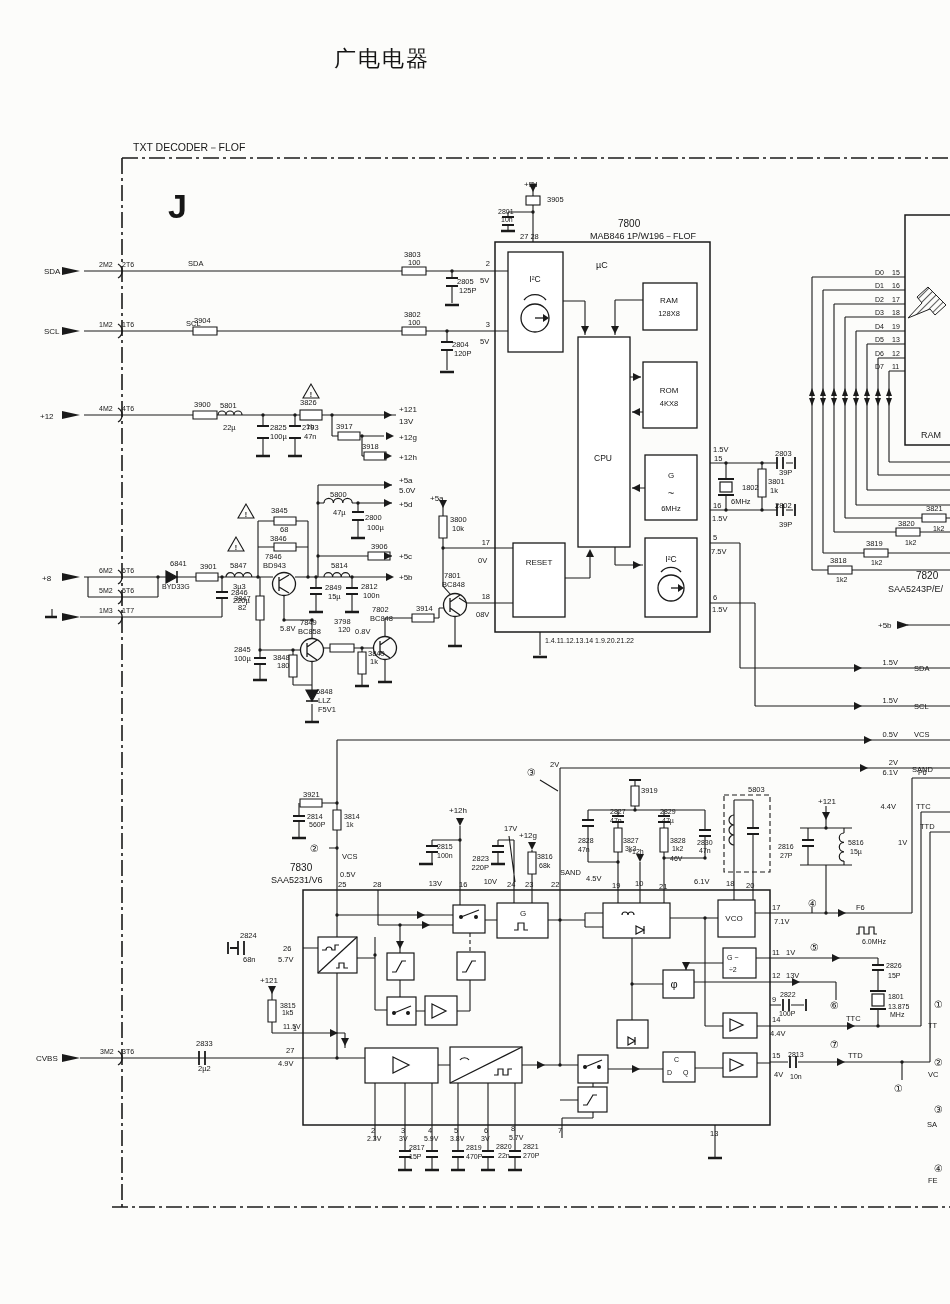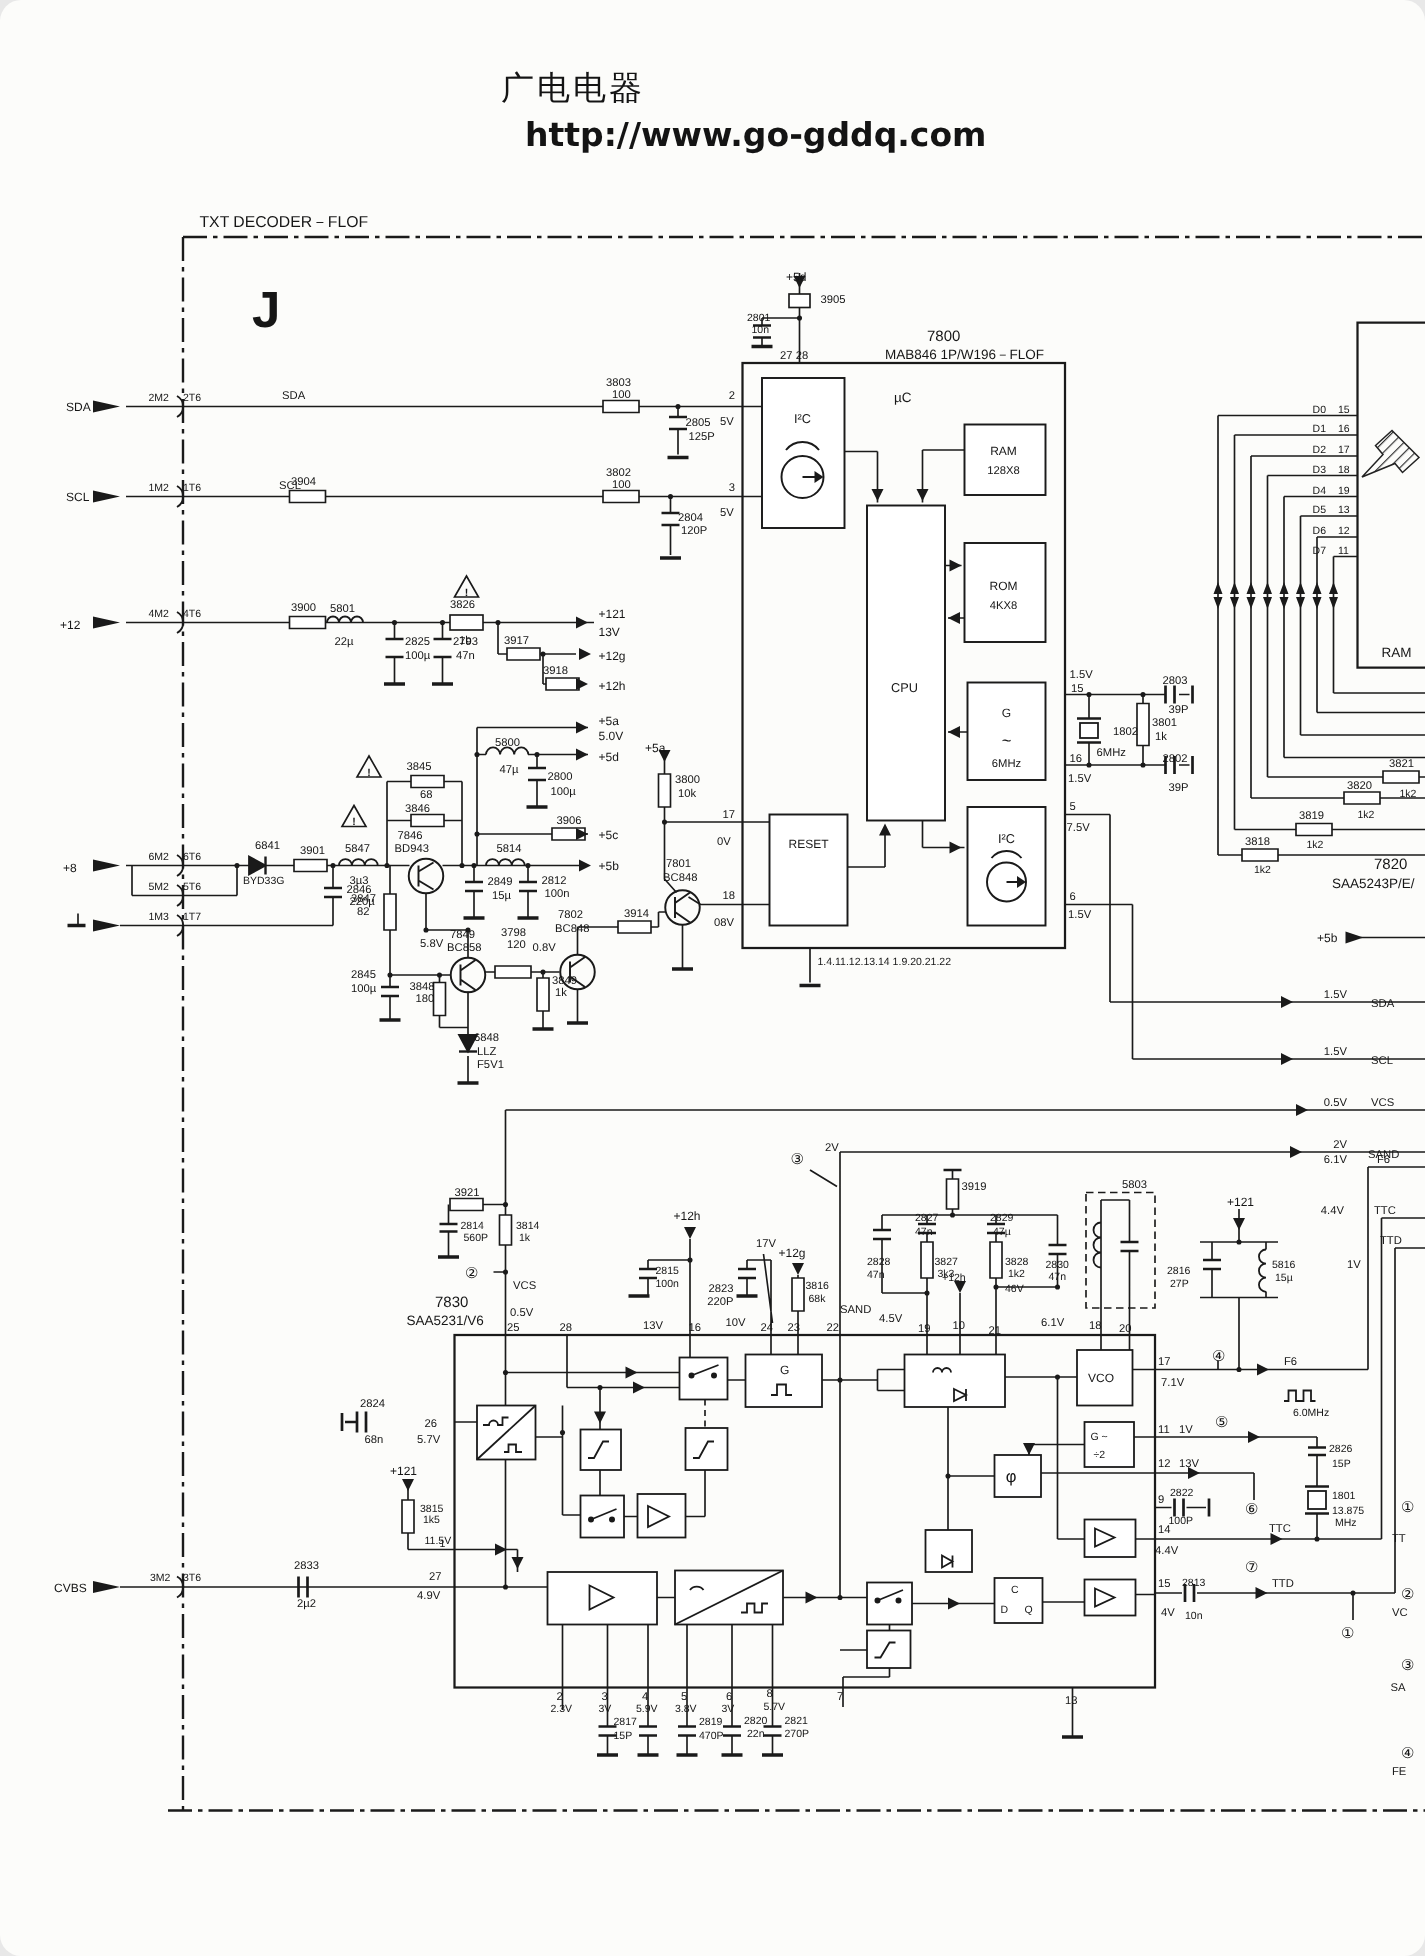--- a/index.html
+++ b/index.html
@@ -1,30 +1,29 @@
 <!DOCTYPE html>
 <html><head>
 <meta charset="utf-8">
 <style>
   html,body{margin:0;padding:0;background:#e8e8e8;}
   .canvas{position:relative;width:950px;height:1304px;background:#fcfcfa;overflow:hidden;
-          font-family:"Liberation Sans","DejaVu Sans",sans-serif;color:#141414;border-radius:14px;}
+          font-family:"Liberation Sans","DejaVu Sans",sans-serif;color:#141414;}
   .hdr-cn{position:absolute;left:334px;top:44px;font-size:22px;letter-spacing:2px;
           font-family:"DejaVu Sans","Liberation Sans",sans-serif;}
   .hdr-url{position:absolute;left:350px;top:78px;font-size:22px;font-weight:bold;
            font-family:"DejaVu Sans","Liberation Sans",sans-serif;}
   svg{position:absolute;left:0;top:0;}
   svg text{fill:#161616;font-family:"Liberation Sans","DejaVu Sans",sans-serif;}
 </style>
 </head>
 <body>
 
 <div class="canvas">
   <div class="hdr-cn">广电电器</div>
-  <div class="hdr-url">http://www.go-gddq.com</div>
 
   <svg id="sch" width="950" height="1304" viewBox="0 0 950 1304">
     <defs>
       <pattern id="ht" width="5" height="5" patternUnits="userSpaceOnUse" patternTransform="rotate(45)">
         <line x1="0" y1="0" x2="0" y2="5" stroke="#333" stroke-width="1.6"></line>
       </pattern>
     </defs>
 
     <g stroke="#1a1a1a" stroke-width="1.6" stroke-dasharray="16 4 3 4" fill="none">
       <path d="M122,158H950 M122,158V1207 M112,1207H950"></path>

